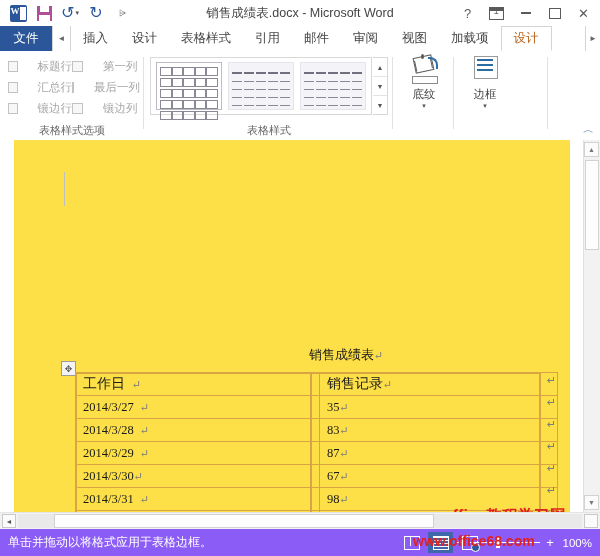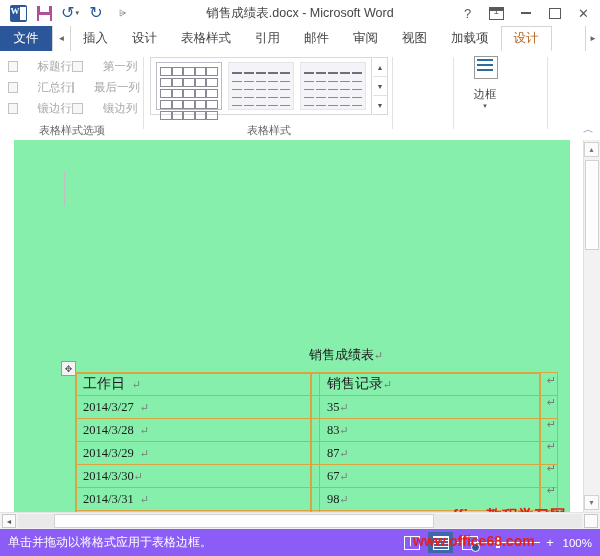--- a/index.html
+++ b/index.html
@@ -85,21 +85,21 @@
   
   .g4{left:455px;width:60px;padding-left:33px;}
   .bord-ic{width:30px;height:30px;position:relative;}
   .bord-box{position:absolute;left:4px;top:1px;width:22px;height:21px;border:1px solid #9a9a9a;background:#fff;}
   .bl{position:absolute;left:7px;height:2.4px;background:#2b6ca3;width:16px;}
 
   .collapse{position:absolute;right:6px;bottom:3px;font-size:11px;color:#5a7fad;cursor:pointer;}
 
   
   .docarea{position:absolute;left:0;top:140px;width:600px;height:372px;background:#fff;overflow:hidden;}
-  .page{position:absolute;left:14px;top:0;width:556px;height:372px;background:#86efac;}
+  .page{position:absolute;left:14px;top:0;width:556px;height:372px;background:#fde047;}
   .margin-mark{position:absolute;left:50px;top:32px;width:1px;height:34px;background:#bfbfbf;}
 
   .doctitle{position:absolute;left:295px;top:206px;font-size:13px;color:#1a1a1a;font-family:"Liberation Serif","DejaVu Serif",serif;white-space:nowrap;}
   .pilcrow{color:#7a7a7a;font-size:11px;}
 
   .tbl-handle{position:absolute;left:47px;top:221px;width:13px;height:13px;border:1px solid #9a9a9a;background:#f3f3f3;display:flex;align-items:center;justify-content:center;font-size:9px;color:#555;cursor:pointer;}
 
   table.doctable{position:absolute;left:61px;top:232px;width:466px;border-collapse:collapse;table-layout:fixed;}
   table.doctable td{border:1px solid #d9a441;height:22px;padding:0 0 0 7px;font-size:12.5px;color:#1a1a1a;font-family:"Liberation Serif","DejaVu Serif",serif;vertical-align:middle;white-space:nowrap;}
   table.doctable td.c1{width:236px;}
@@ -350,20 +350,31 @@
       <div class="gal-scroll">
         <div class="gs">▲</div>
         <div class="gs">▼</div>
         <div class="gs">▼</div>
       </div>
       <div class="grp-label">表格样式</div>
       <div class="grp-sep" style="right:0;"></div>
     </div>
 
     <div class="grp g3">
+      <div class="bigbtn">
+        <span class="shade-ic">
+          <span class="bucket"></span>
+            <span class="bucket2"></span>
+          <span class="bk-handle"></span>
+            <span class="bk-drop"></span>
+            <span class="bk-bar"></span>
+        </span>
+        <span class="lbl">底纹</span>
+        <span class="dd">▾</span>
+      </div>
       <div class="grp-sep" style="right:0;"></div>
     </div>
 
     <div class="grp g4">
       <div class="bigbtn">
         <span class="bord-ic">
           <span class="bord-box"></span>
           <span class="bl" style="top:4px;"></span>
           <span class="bl" style="top:9px;"></span>
           <span class="bl" style="top:14px;"></span>

